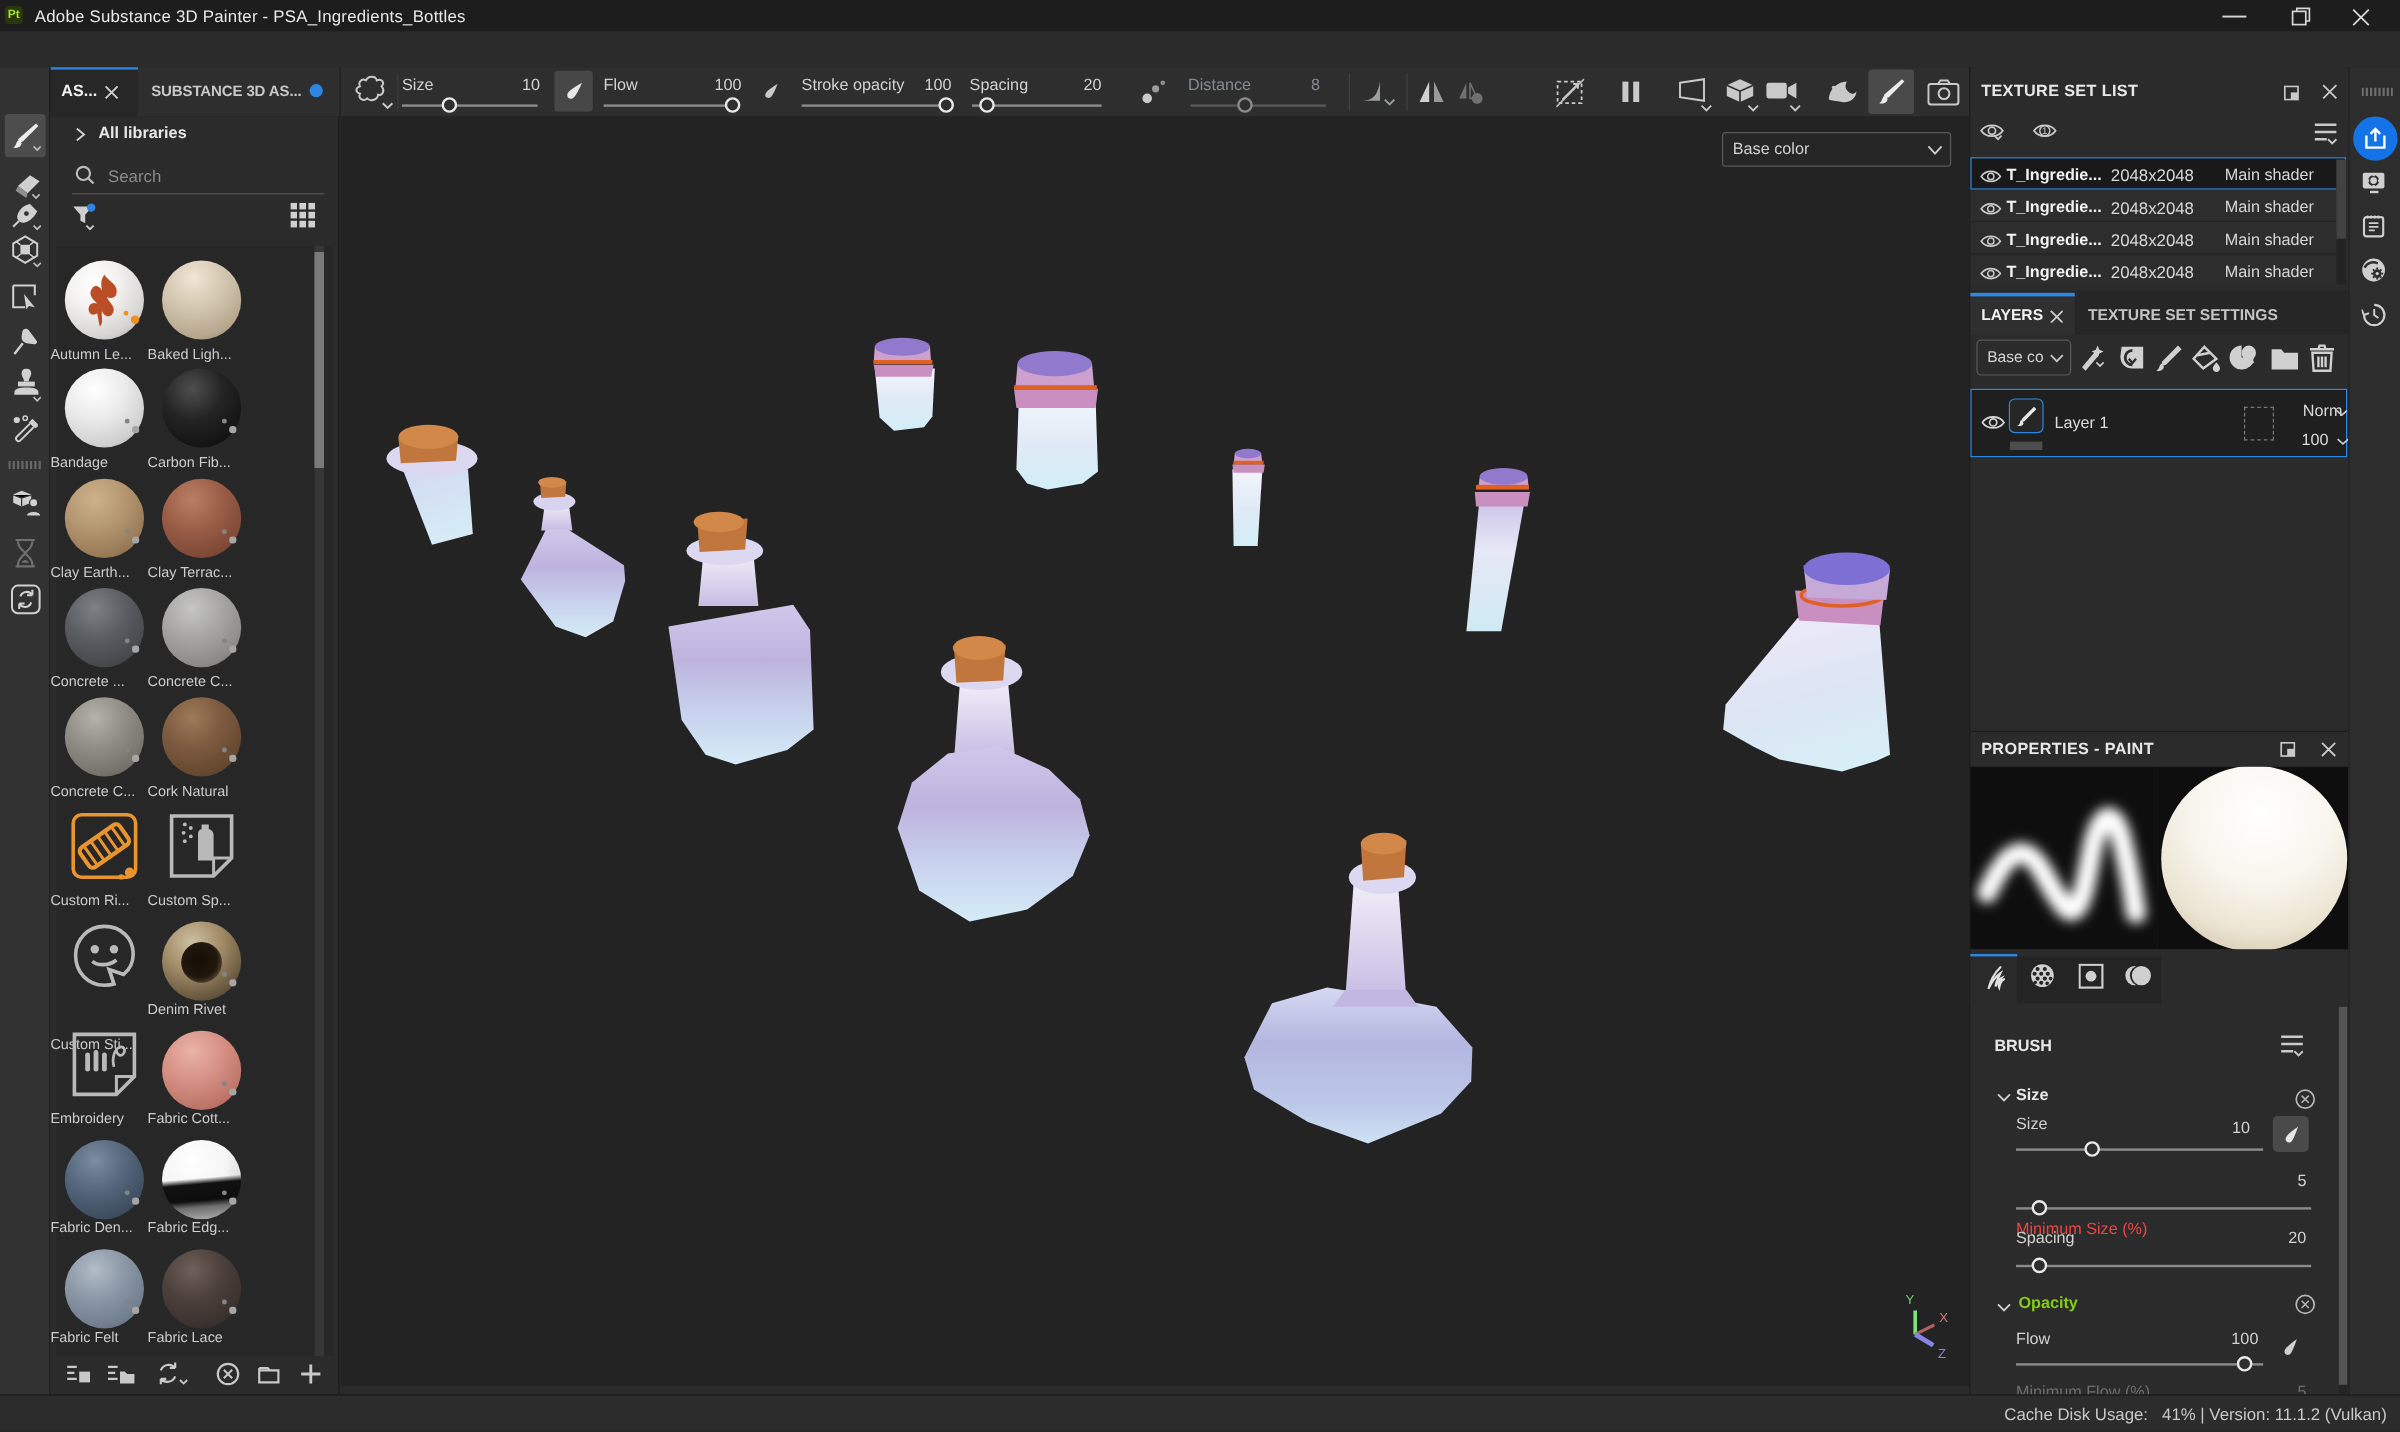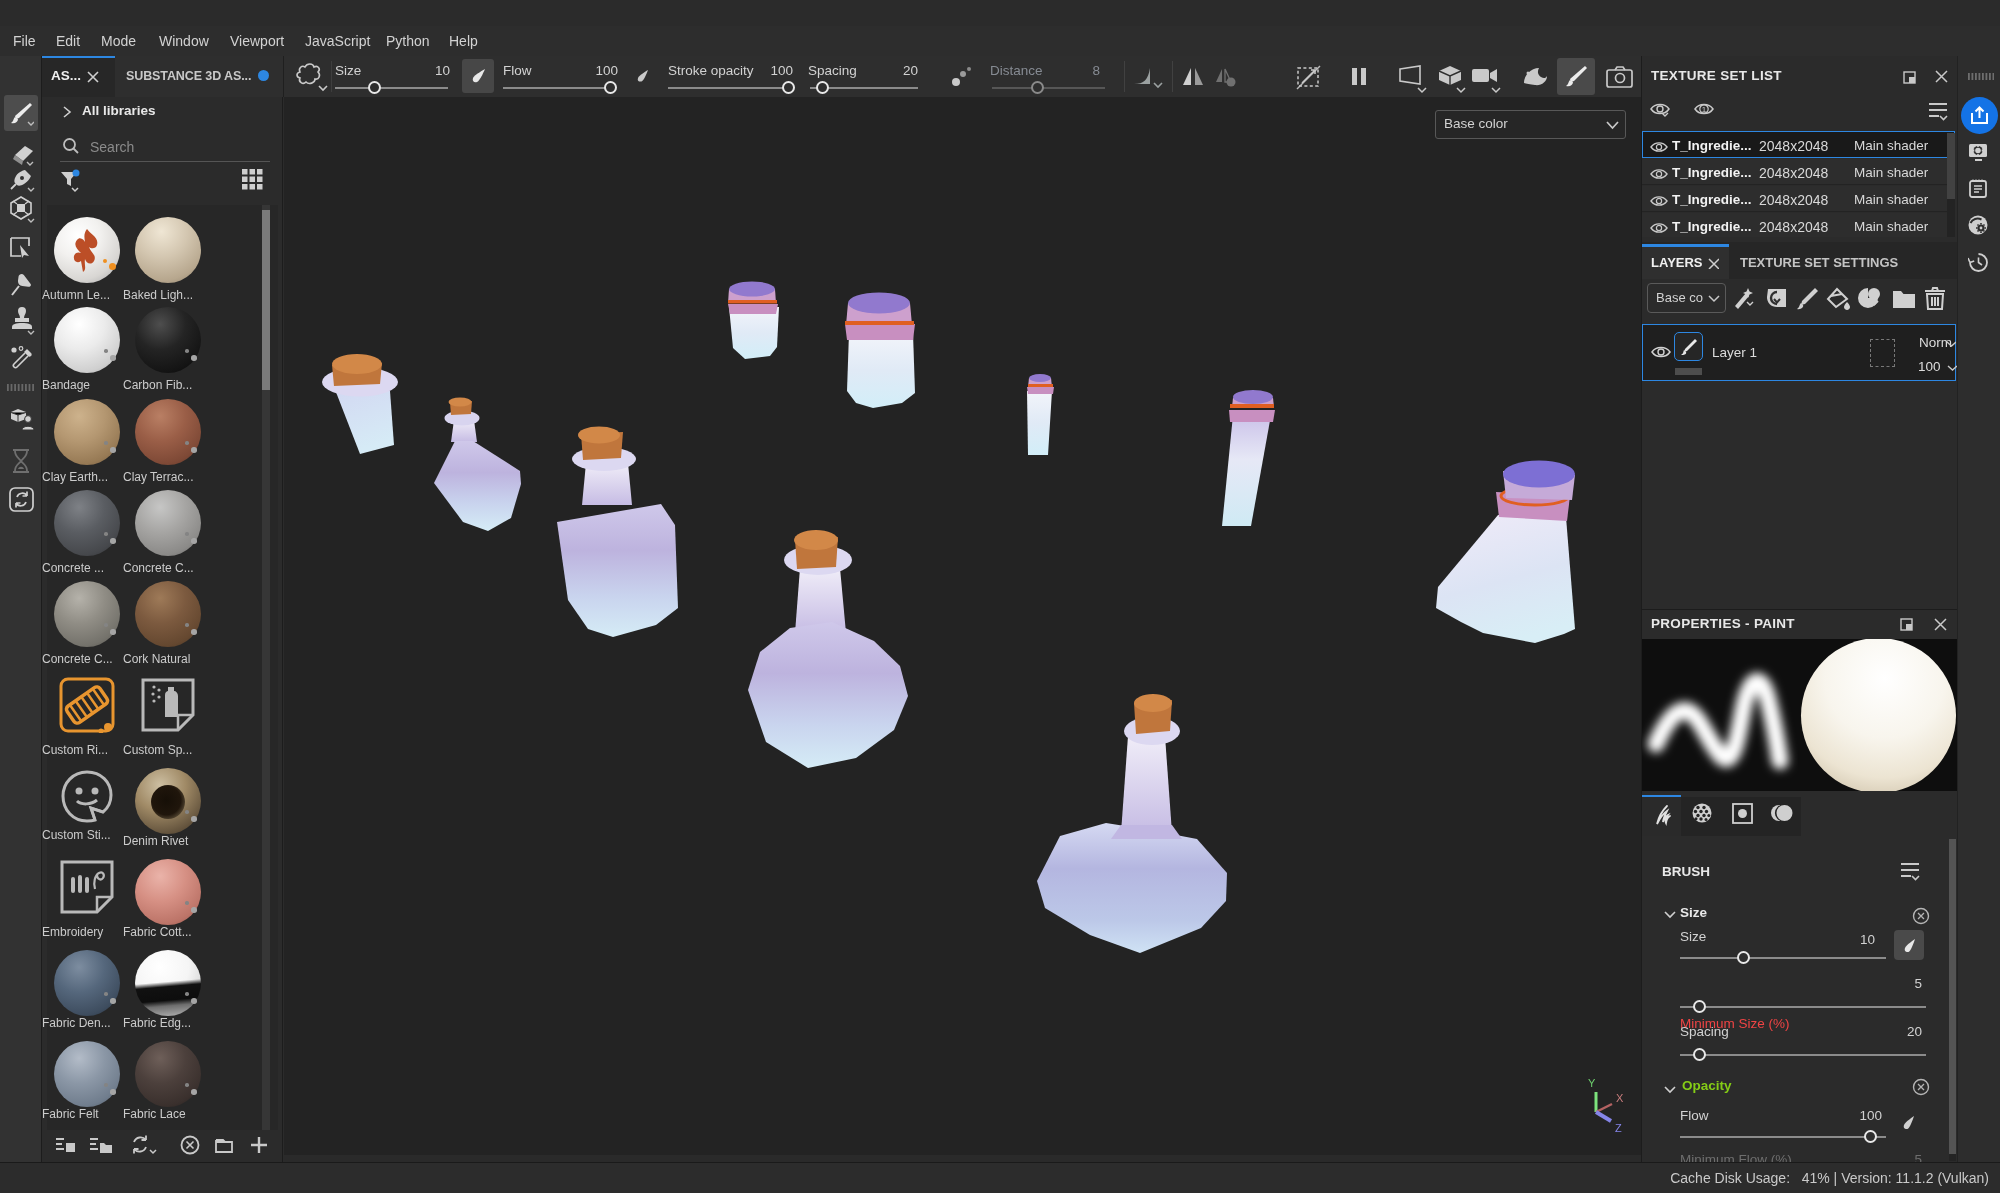--- a/index.html
+++ b/index.html
@@ -54,29 +54,29 @@
 .knob { position:absolute; width:13px; height:13px; border-radius:50%; background:#2e2e2e; border:2px solid #e8e8e8; }
 .tsrow { position:absolute; left:0; width:305px; height:26px; }
 .tsrow .eye { position:absolute; left:8px; top:3px; }
 .tsname { position:absolute; left:30px; top:1px; font-size:13.5px; font-weight:bold; color:#f2f2f2; }
 .tssize { position:absolute; left:117px; top:1px; font-size:14px; color:#d8d8d8; }
 .tsshader { position:absolute; left:212px; top:1px; font-size:13.5px; color:#d8d8d8; }
 </style>
 </head>
 <body>
 <div id="app">
-  <div id="menubar" class="abs">
-    <span class="menuitem" style="left:13px">File</span>
-    <span class="menuitem" style="left:56px">Edit</span>
-    <span class="menuitem" style="left:101px">Mode</span>
-    <span class="menuitem" style="left:159px">Window</span>
-    <span class="menuitem" style="left:230px">Viewport</span>
-    <span class="menuitem" style="left:305px">JavaScript</span>
-    <span class="menuitem" style="left:386px">Python</span>
-    <span class="menuitem" style="left:449px">Help</span>
+  <div id="titlebar" class="abs">
+    <div id="ptlogo" class="abs">Pt</div>
+    <div id="titletext" class="abs">Adobe Substance 3D Painter - PSA_Ingredients_Bottles</div>
+    <svg class="abs" style="left:1840px;top:0" width="160" height="26">
+      <rect x="12" y="13" width="20" height="1.6" fill="#d8d8d8"></rect>
+      <rect x="70.5" y="9.5" width="11" height="11" fill="none" stroke="#d8d8d8" stroke-width="1.4"></rect>
+      <path d="M74 9.5 V7 H84.5 V17.5 H81.5" fill="none" stroke="#d8d8d8" stroke-width="1.4"></path>
+      <path d="M121 8 L134 21 M134 8 L121 21" stroke="#d8d8d8" stroke-width="1.5"></path>
+    </svg>
   </div>
   <div id="toprow" class="abs">
 
     <svg class="abs" style="left:8px;top:16px" width="28" height="8">
       <g fill="#6e6e6e">
           <rect x="0" y="0" width="2" height="8"></rect>
           <rect x="4" y="0" width="2" height="8"></rect>
           <rect x="8" y="0" width="2" height="8"></rect>
           <rect x="12" y="0" width="2" height="8"></rect>
           <rect x="16" y="0" width="2" height="8"></rect>
@@ -391,21 +391,21 @@
       </svg>
       <div class="matlabel" style="left:76px;top:538px;">Custom Sp...</div>
 
       <svg class="abs" style="left:12px;top:563px" width="56" height="56">
         <path d="M28 4 C42 4 52 14 52 27 C52 34 49 40 44 44 L32 40 L36 52 C33 53 30 53 28 53 C14 53 4 42 4 28 C4 15 14 4 28 4 Z" fill="none" stroke="#b9b9b9" stroke-width="3"></path>
         <circle cx="20" cy="23" r="3.5" fill="#b9b9b9"></circle>
           <circle cx="36" cy="23" r="3.5" fill="#b9b9b9"></circle>
         <path d="M18 33 C22 37 32 37 38 32" fill="none" stroke="#b9b9b9" stroke-width="3"></path>
         <path d="M44 44 L32 40 L36 52" fill="none" stroke="#b9b9b9" stroke-width="2.5"></path>
       </svg>
-      <div class="matlabel" style="left:-5px;top:623px;">Custom Sti...</div>
+      <div class="matlabel" style="left:-5px;top:658px;">Custom Sti...</div>
       <div class="mat" style="left:88px;top:563px;background:radial-gradient(circle at 38% 26%, #cdbfa2 0%, #a08a66 40%, #6b5a42 72%, #3a2e20 100%);"></div>
       <div class="abs" style="left:104px;top:580px;width:34px;height:34px;border-radius:50%;background:radial-gradient(circle at 45% 45%, #160f07 0%, #20160c 55%, #6e5f45 85%, #cdbb95 100%);"></div>
       <b class="bdg" style="left:136px;top:603px;"></b>
       <div class="matlabel" style="left:76px;top:629px;">Denim Rivet</div>
 
       <svg class="abs" style="left:12px;top:654px" width="56" height="56">
         <path d="M3 3 H53 V38 L38 53 H3 Z" fill="none" stroke="#b9b9b9" stroke-width="3"></path>
         <path d="M53 38 L38 38 L38 53" fill="none" stroke="#b9b9b9" stroke-width="2.5"></path>
         <g fill="#b9b9b9">
             <rect x="12" y="18" width="4" height="16" rx="2"></rect>

